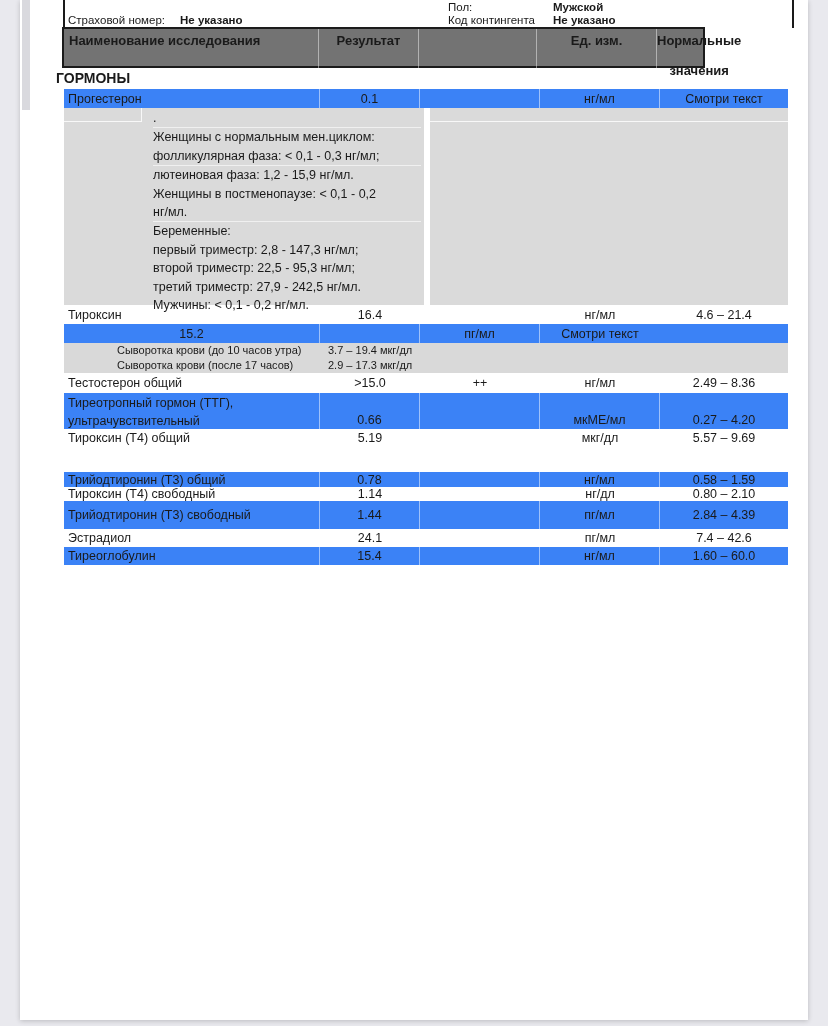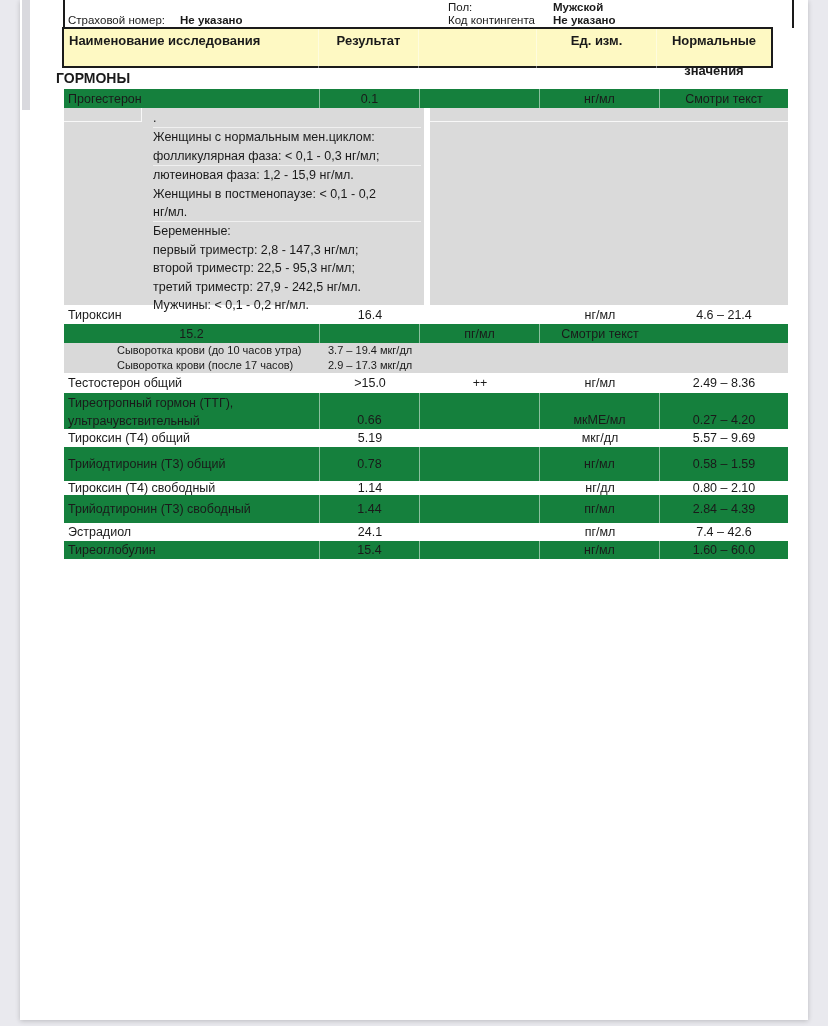--- a/index.html
+++ b/index.html
@@ -14,34 +14,34 @@
   }
   .edge-strip{position:absolute;left:2px;top:0;width:8px;height:110px;background:#d9d9de;}
   .vline{position:absolute;top:0;width:2px;height:28px;background:#1a1a1a;}
   #vl-left{left:43px;} #vl-right{left:772px;}
   .meta-label,.meta-value{position:absolute;font-size:11.5px;white-space:nowrap;}
   .meta-value{font-weight:bold;}
   #sex-label{left:428px;top:1px;} #sex-value{left:533px;top:1px;}
   #insurance-label{left:48px;top:14px;} #insurance-value{left:160px;top:14px;}
   #contingent-label{left:428px;top:14px;} #contingent-value{left:533px;top:14px;}
   .header-box{
-    position:absolute;left:42px;top:27px;width:711px;height:41px;
-    background:#fef9c3;border:2px solid #1b1b1b;box-sizing:border-box;
+    position:absolute;left:42px;top:27px;width:643px;height:41px;
+    background:#737373;border:2px solid #1b1b1b;box-sizing:border-box;
     display:grid;grid-template-columns:255px 100px 118px 120px auto;
     font-weight:bold;font-size:13px;
   }
   .hcell{padding-top:4px;border-right:1px solid rgba(255,255,255,0.45);}
   .hcell:last-child{border-right:none;}
   .hcell.hname{padding-left:5px;}
   .hcell.hcenter{text-align:center;}
   .hcell .l2{margin-top:15px;}
   .section-title{position:absolute;left:36px;top:70px;font-size:14px;font-weight:bold;}
   #rows{position:absolute;left:44px;top:89px;width:724px;font-size:12.5px;}
   .t-row{display:grid;grid-template-columns:256px 100px 120px 120px 128px;align-items:center;}
-  .t-row.shaded{background:#15803d;}
+  .t-row.shaded{background:#3b82f6;}
   .t-row.shaded > .cell{border-right:1px solid rgba(255,255,255,0.5);}
   .t-row.shaded > .cell:last-child{border-right:none;}
   .cell{height:100%;display:flex;align-items:center;box-sizing:border-box;}
   .c-name{padding-left:4px;}
   .c-result,.c-flag,.c-unit,.c-normal{justify-content:center;}
   .t-row.two-line .c-name{align-items:flex-start;line-height:18px;flex-direction:column;justify-content:flex-start;padding-top:1px;}
   .t-row.two-line .cell:not(.c-name){align-items:flex-end;padding-bottom:3px;}
   .note-block{position:relative;height:197px;}
   .note-left{position:absolute;left:0;top:0;width:360px;height:197px;background:#dadada;}
   .note-right{position:absolute;left:366px;top:0;width:358px;height:197px;background:#dadada;}
@@ -147,21 +147,21 @@
     <div class="cell c-unit">мкМЕ/мл</div>
     <div class="cell c-normal">0.27 – 4.20</div>
   </div>
       <div class="t-row" style="height: 18px;">
     <div class="cell c-name">Тироксин (Т4) общий</div>
     <div class="cell c-result">5.19</div>
     <div class="cell c-flag"></div>
     <div class="cell c-unit">мкг/дл</div>
     <div class="cell c-normal">5.57 – 9.69</div>
   </div>
-      <div class="t-row shaded" style="height: 34px;">
+      <div class="t-row shaded" style="height: 15px; margin-top: 25px;">
     <div class="cell c-name">Трийодтиронин (Т3) общий</div>
     <div class="cell c-result">0.78</div>
     <div class="cell c-flag"></div>
     <div class="cell c-unit">нг/мл</div>
     <div class="cell c-normal">0.58 – 1.59</div>
   </div>
       <div class="t-row" style="height: 14px;">
     <div class="cell c-name">Тироксин (Т4) свободный</div>
     <div class="cell c-result">1.14</div>
     <div class="cell c-flag"></div>

